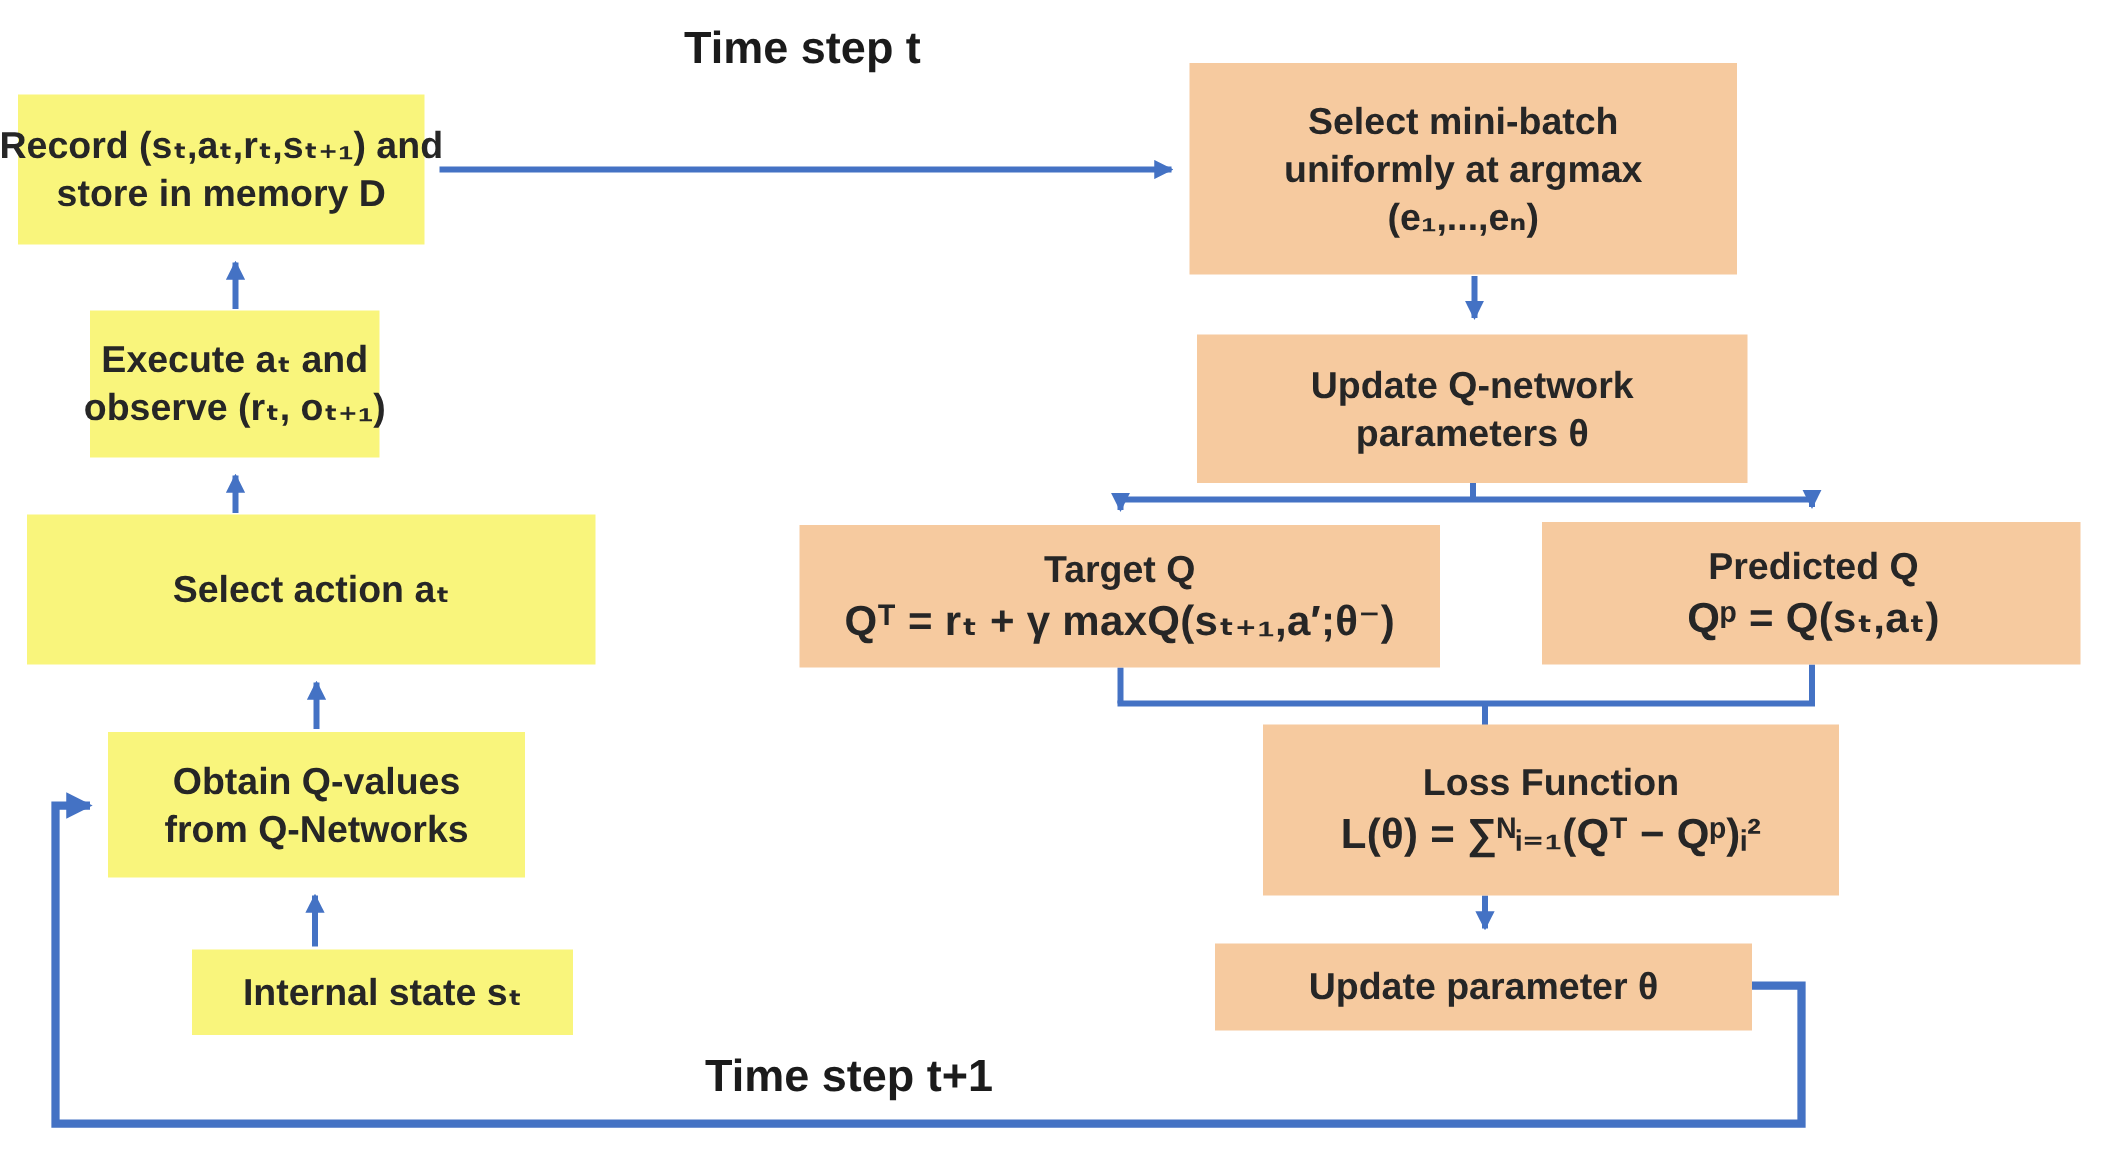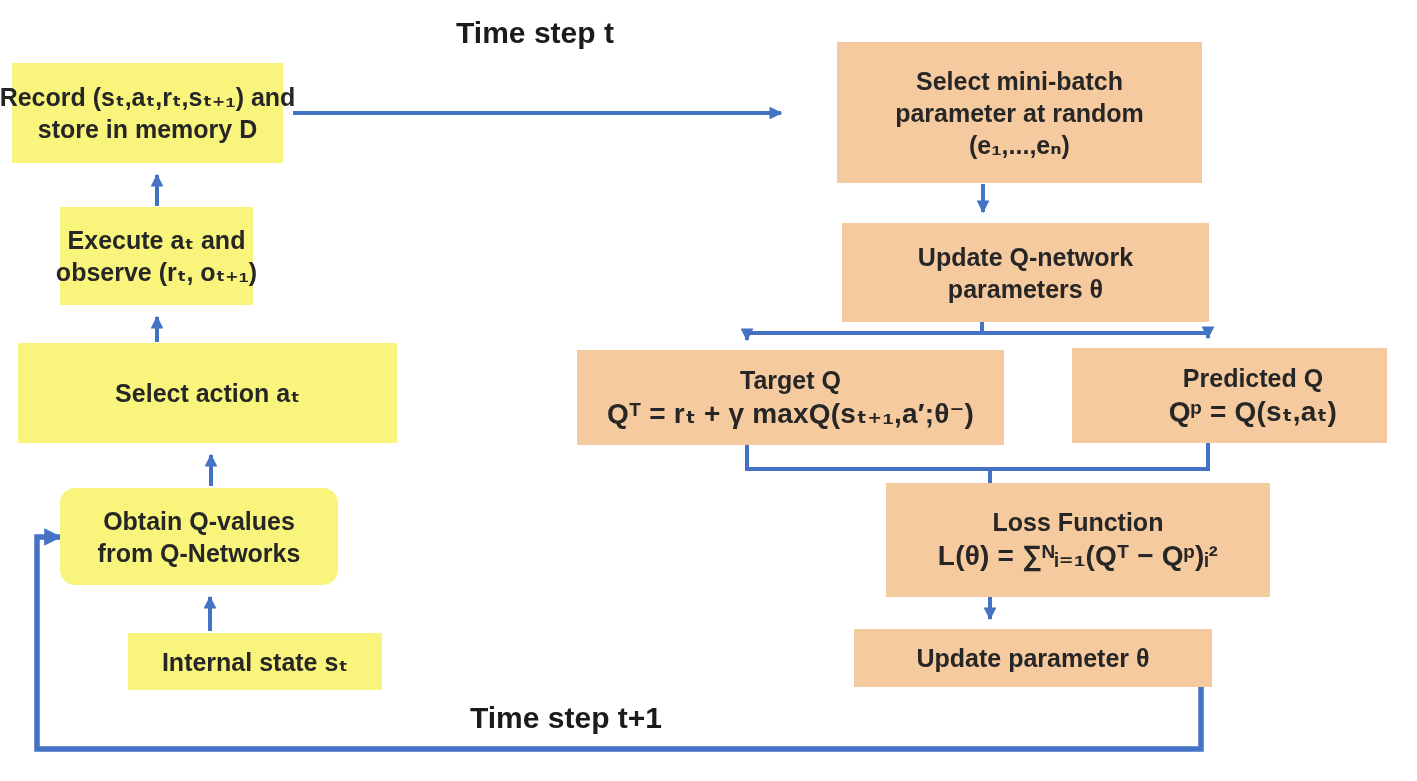--- a/index.html
+++ b/index.html
@@ -36,21 +36,21 @@
     flex-direction:column;
     justify-content:center;
     align-items:center;
     text-align:center;
     font-weight:700;
     color:var(--text,#262626);
     font-size:25px;
     line-height:1.28;
   }
   .yellow{background:var(--yellow-box,#F9F57C);}
-  .orange{background:var(--orange-box,#F6CA9F);margin-left:44px;}
+  .orange{background:var(--orange-box,#F6CA9F);}
   .bl{white-space:nowrap;}
   .formula{font-size:28px;letter-spacing:0.2px;}
   .flow-title{
     position:absolute;
     font-weight:700;
     font-size:30px;
     color:#1b1b1b;
     text-align:center;
     white-space:nowrap;
   }
@@ -101,32 +101,32 @@
 
   <div class="box yellow" style="left:60px;top:207px;width:193px;height:98px;">
     <div class="bl">Execute aₜ and</div>
     <div class="bl">observe (rₜ, oₜ₊₁)</div>
   </div>
 
   <div class="box yellow" style="left:18px;top:343px;width:379px;height:100px;">
     <div class="bl">Select action aₜ</div>
   </div>
 
-  <div class="box yellow" style="left:60px;top:488px;width:278px;height:97px;border-radius:15px;">
+  <div class="box yellow" style="left:72px;top:488px;width:278px;height:97px;">
     <div class="bl">Obtain Q-values</div>
     <div class="bl">from Q-Networks</div>
   </div>
 
   <div class="box yellow" style="left:83px;top:633px;width:254px;height:57px;margin-left:45px;">
     <div class="bl">Internal state sₜ</div>
   </div>
 
   <div class="box orange" style="left:793px;top:42px;width:365px;height:141px;">
     <div class="bl">Select mini-batch</div>
-    <div class="bl">parameter at random</div>
+    <div class="bl">uniformly at argmax</div>
     <div class="bl">(e₁,...,eₙ)</div>
   </div>
 
   <div class="box orange" style="left:798px;top:223px;width:367px;height:99px;">
     <div class="bl">Update Q-network</div>
     <div class="bl">parameters θ</div>
   </div>
 
   <div class="box orange" style="left:533px;top:350px;width:427px;height:95px;">
     <div class="bl">Target Q</div>

